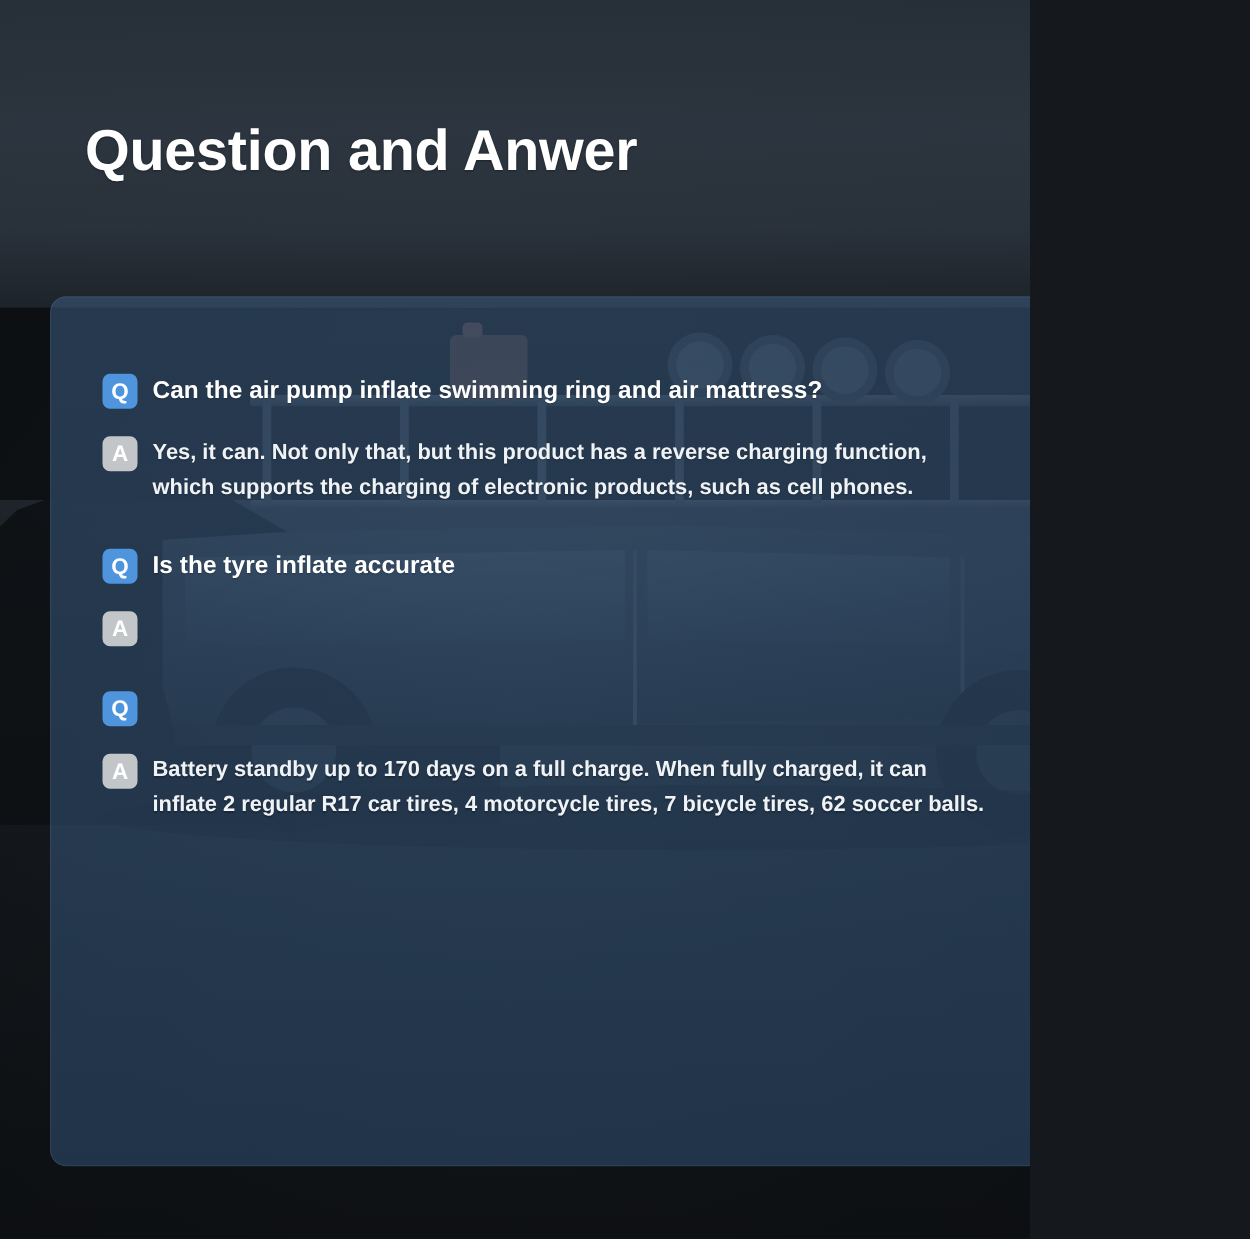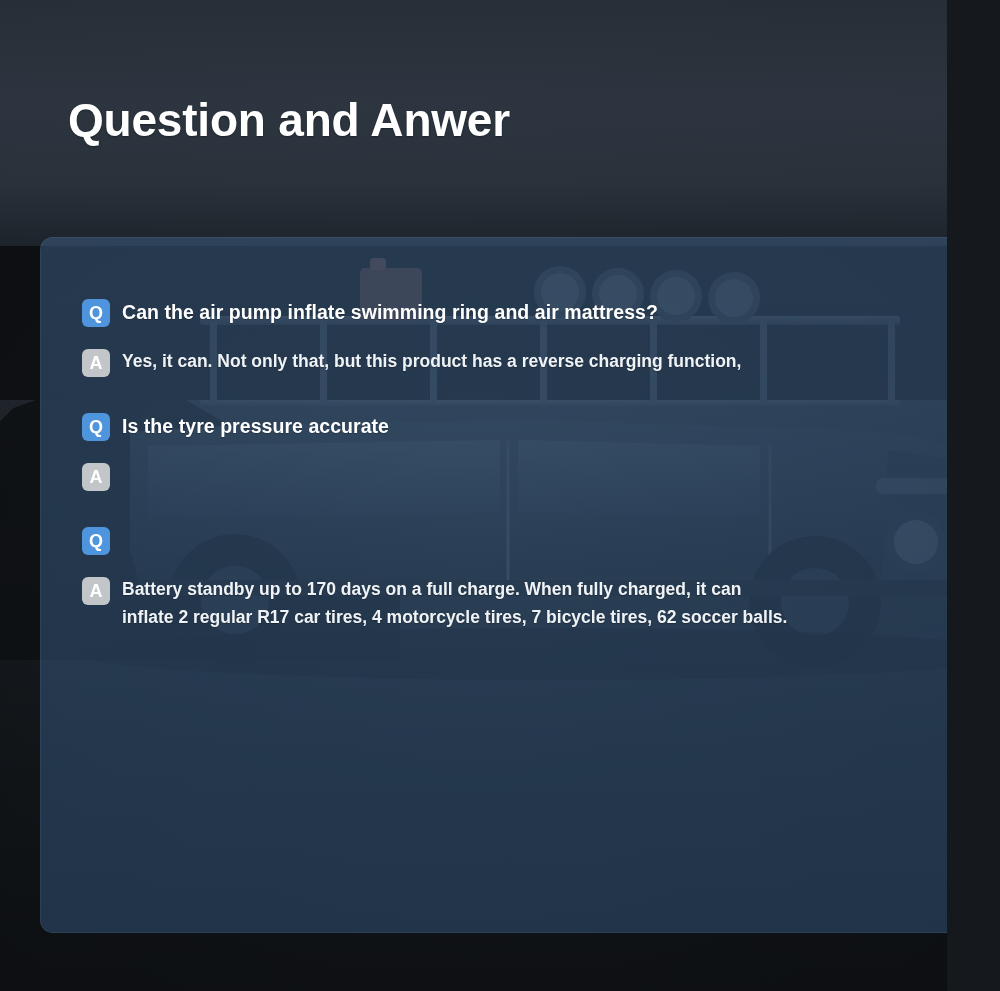--- a/index.html
+++ b/index.html
@@ -8,21 +8,21 @@
   html, body {
     width: 1000px;
     height: 991px;
     overflow: hidden;
     background: #15181c;
     font-family: "Liberation Sans", sans-serif;
   }
 
   #stage {
     position: relative;
-    width: 947px;
+    width: 824px;
     height: 991px;
     overflow: hidden;
     background: #14171b;
   }
 
   
   .bg-photo {
     position: absolute;
     inset: 0;
     overflow: hidden;
@@ -269,28 +269,29 @@
 
       <div class="qa-block">
         <div class="qa-row">
           <div class="badge q">Q</div>
           <div class="qa-question">Can the air pump inflate swimming ring and air mattress?</div>
         </div>
         <div class="qa-row answer-row">
           <div class="badge a">A</div>
           <div class="qa-answer">
             <span class="ans-line">Yes, it can. Not only that, but this product has a reverse charging function,</span>
+            <span class="ans-line">which supports the charging of electronic products, such as cell phones.</span>
           </div>
         </div>
       </div>
 
       <div class="qa-block">
         <div class="qa-row">
           <div class="badge q">Q</div>
-          <div class="qa-question">Is the tyre pressure accurate</div>
+          <div class="qa-question">Is the tyre inflate accurate</div>
         </div>
         <div class="qa-row answer-row">
           <div class="badge a">A</div>
           <div class="qa-answer">
           </div>
         </div>
       </div>
 
       <div class="qa-block">
         <div class="qa-row">

